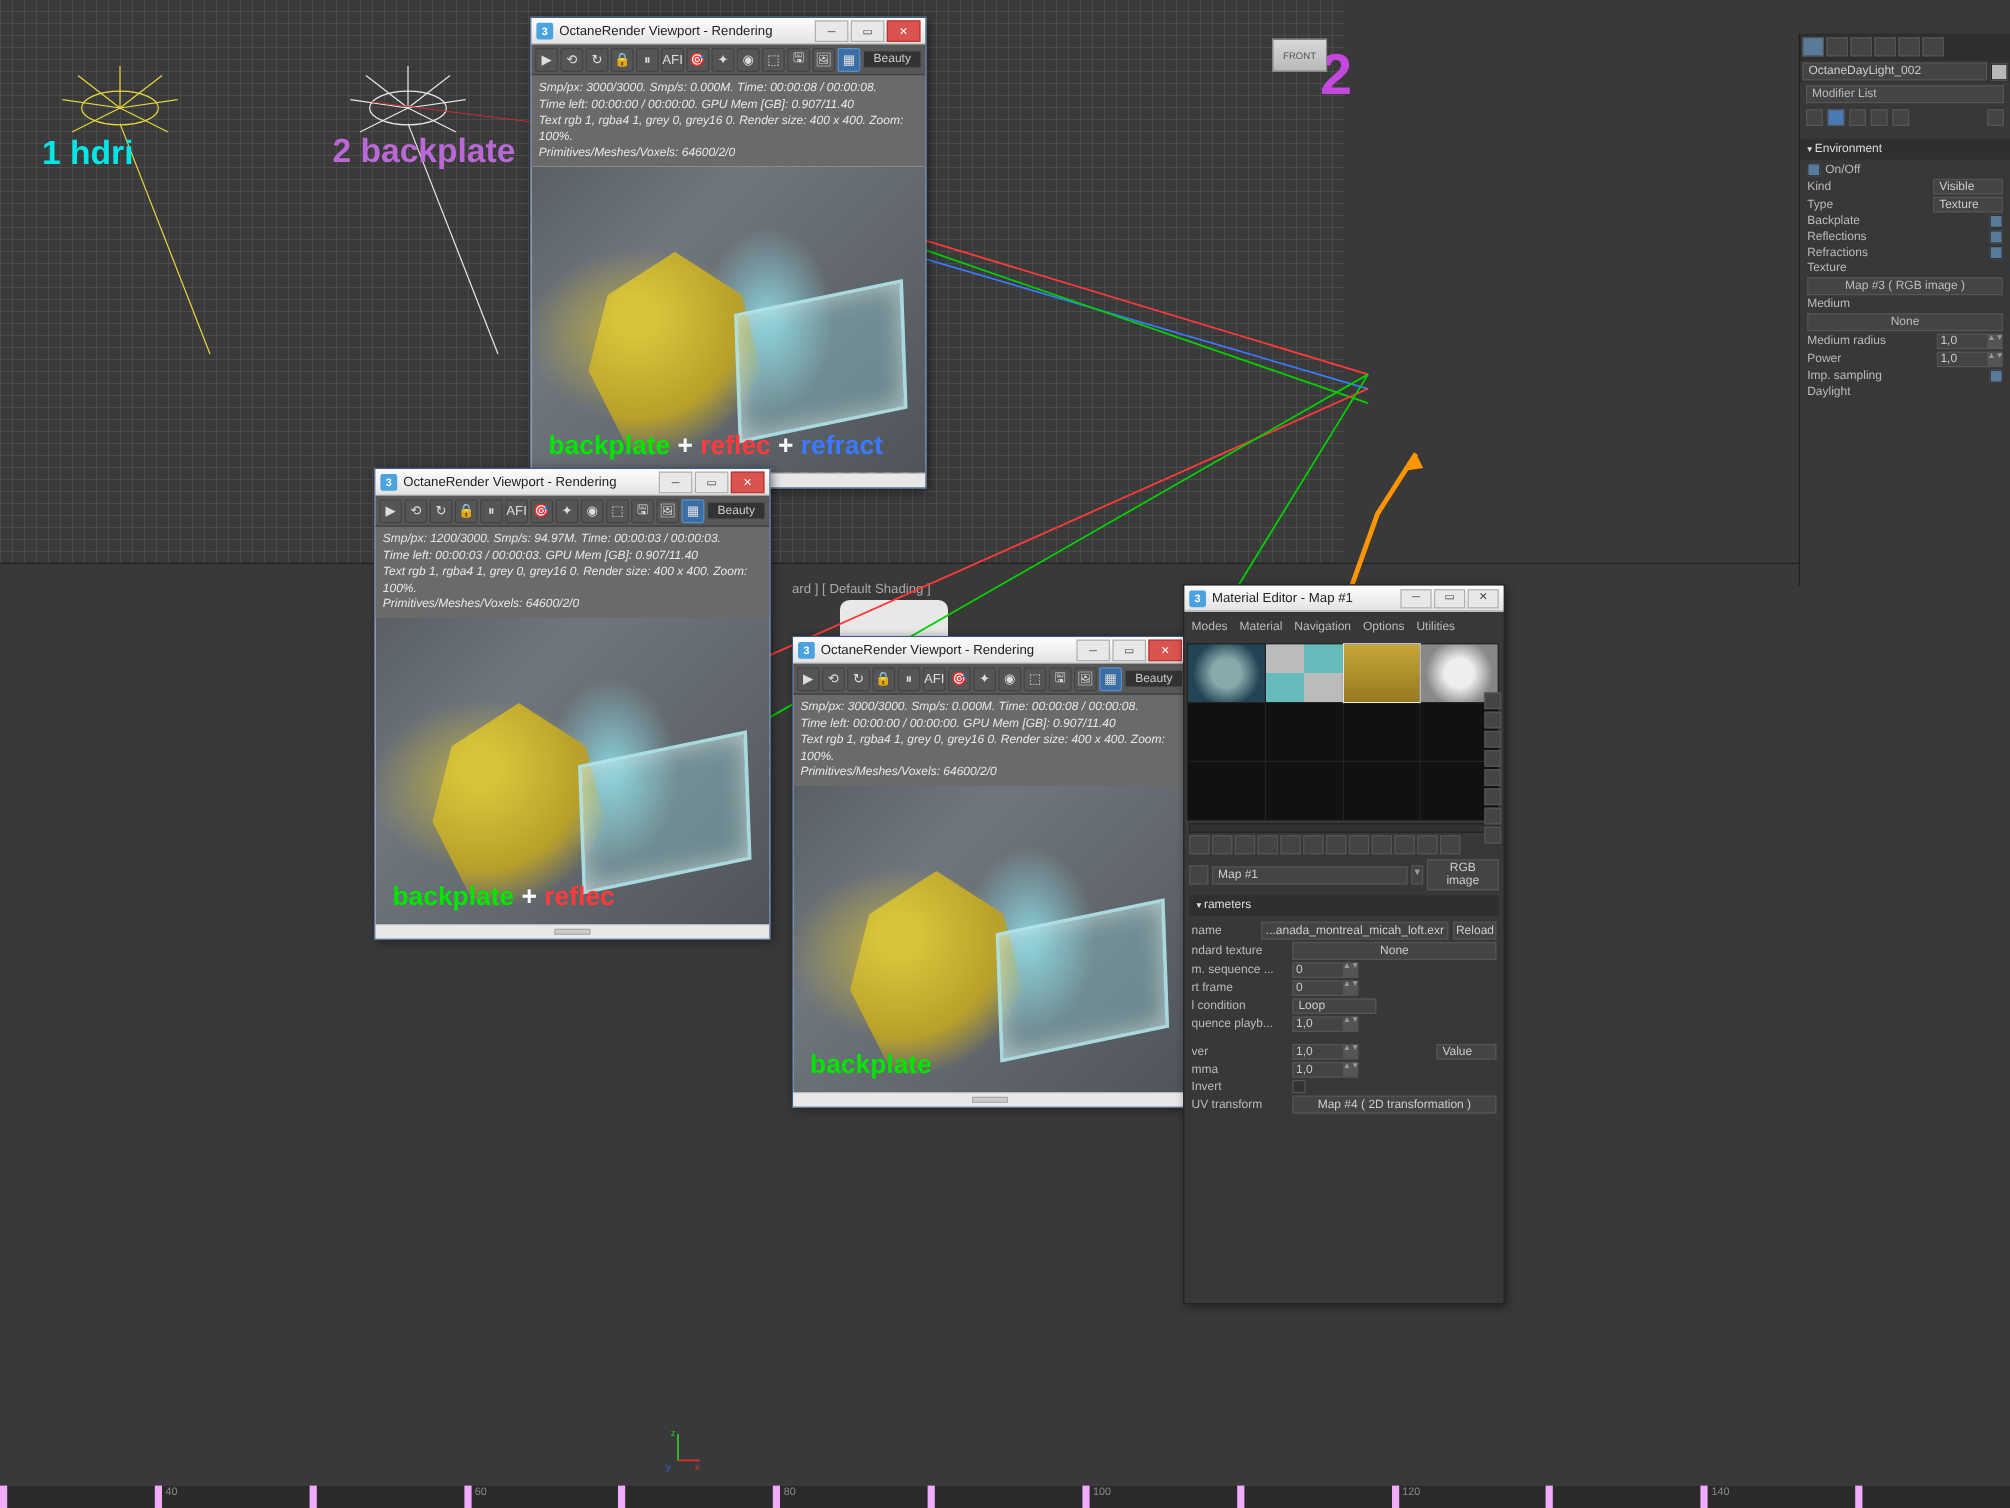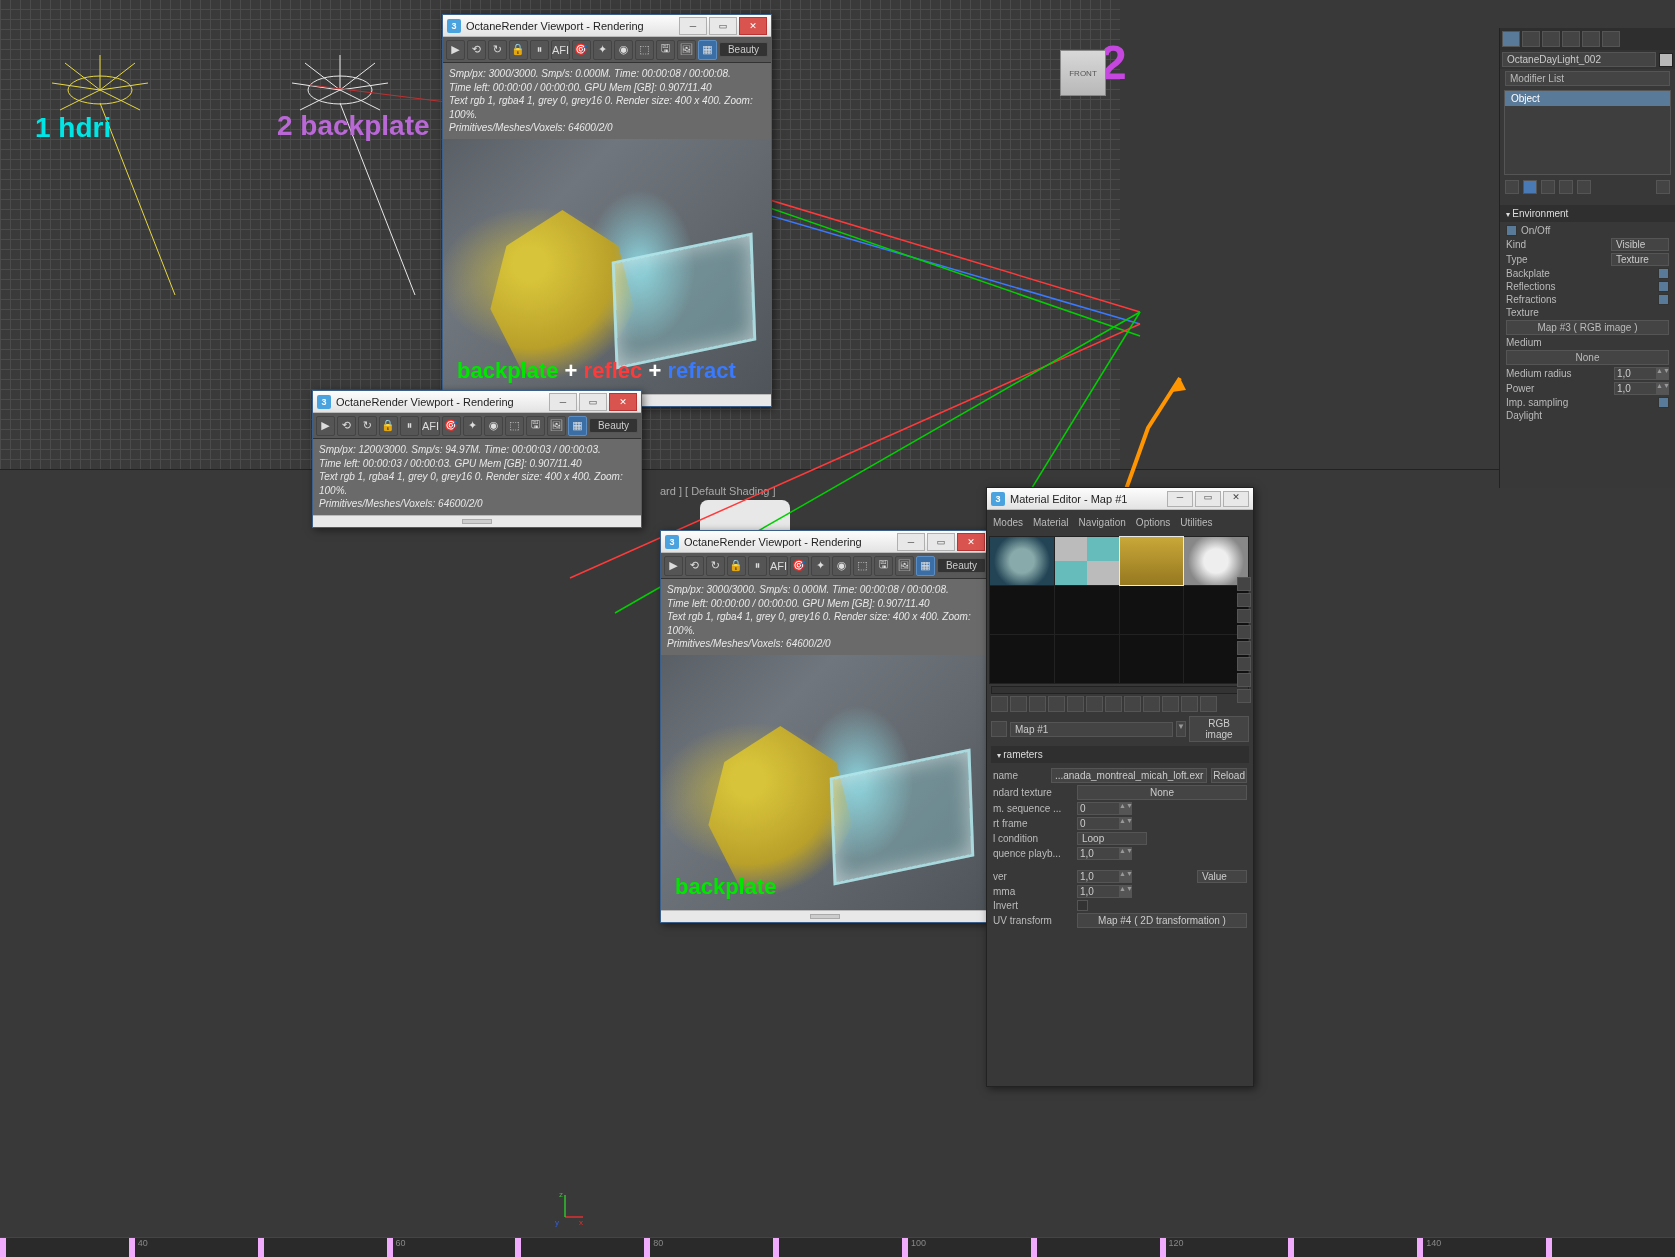--- a/index.html
+++ b/index.html
@@ -134,21 +134,21 @@
     <line x1="60" y1="48" x2="135" y2="240"></line>
   </g>
   <line x1="30" y1="30" x2="190" y2="50" stroke="#c03030" stroke-width="1"></line>
 </svg>
 </div>
 
 <div class="annotation hdri-label">1 hdri</div>
 <div class="annotation backplate-label">2 backplate</div>
 <div class="annotation big-2">2</div>
 
-<div style="position:absolute;left:1060px;top:50px;width:46px;height:46px;background:linear-gradient(#d8d8d8,#b8b8b8);border:1px solid #888;display:flex;align-items:center;justify-content:center;font-size:8px;color:#555">FRONT</div>
+<div style="position:absolute;left:1060px;top:32px;width:46px;height:28px;background:linear-gradient(#d8d8d8,#b8b8b8);border:1px solid #888;display:flex;align-items:center;justify-content:center;font-size:8px;color:#555">FRONT</div>
 
 <div style="position:absolute;left:660px;top:485px;font-size:11px;color:#aaa">ard ] [ Default Shading ]</div>
 <div style="position:absolute;left:700px;top:500px;width:90px;height:40px;background:#e8e8e8;border-radius:8px"></div>
 
 <svg class="lines" width="1675" height="1257">
   <line x1="598" y1="148" x2="1140" y2="312" stroke="#ff3a3a" stroke-width="1.5"></line>
   <line x1="700" y1="195" x2="1140" y2="324" stroke="#3a7aff" stroke-width="1.5"></line>
   <line x1="718" y1="190" x2="1140" y2="336" stroke="#00d000" stroke-width="1.5"></line>
   <line x1="570" y1="578" x2="1140" y2="324" stroke="#ff3a3a" stroke-width="1.5"></line>
   <line x1="615" y1="613" x2="1140" y2="312" stroke="#00d000" stroke-width="1.5"></line>
@@ -227,20 +227,28 @@
       <div class="tbtn">🖼</div>
       <div class="tbtn active">▦</div>
     <div class="beauty-pill">Beauty</div>
   </div>
   <div class="render-stats">
     <div>Smp/px: 1200/3000.  Smp/s: 94.97M.  Time: 00:00:03 / 00:00:03.</div>
       <div>Time left: 00:00:03 / 00:00:03.  GPU Mem [GB]: 0.907/11.40</div>
       <div>Text rgb 1, rgba4 1, grey 0, grey16 0.  Render size: 400 x 400.  Zoom: 100%.</div>
       <div>Primitives/Meshes/Voxels: 64600/2/0</div>
   </div>
+  <div class="render-canvas" style="height:255px">
+    <div class="render-img"></div>
+      <div class="leaf"></div>
+      <div class="glass-cube"></div>
+    <div class="render-overlay">
+      <span class="green">backplate </span><span class="white">+ </span><span class="red">reflec</span>
+    </div>
+  </div>
   <div class="bottom-bar">
       <div class="grip"></div>
     </div>
 </div>
 
 <div class="octane-window" style="left:660px;top:530px;width:330px">
   <div class="title-bar">
     <div class="icon">3</div>
     <div class="title">OctaneRender Viewport - Rendering</div>
     <div class="winbtns">
@@ -293,23 +301,20 @@
     <div class="cp-tab"></div>
     <div class="cp-tab"></div>
   </div>
   <div class="cp-name">
     <input value="OctaneDayLight_002" style="">
     <div class="cp-color"></div>
   </div>
   <div class="cp-row">
       <div class="cp-dropdown">Modifier List</div>
     </div>
-  <div class="cp-stack">
-    <div class="item">Object</div>
-  </div>
   <div class="cp-icons">
     <div class="ic"></div>
     <div class="ic blue"></div>
     <div class="ic"></div>
     <div class="ic"></div>
     <div class="ic"></div>
     <div style="flex:1"></div>
     <div class="ic"></div>
   </div>
   <div style="height:6px"></div>

